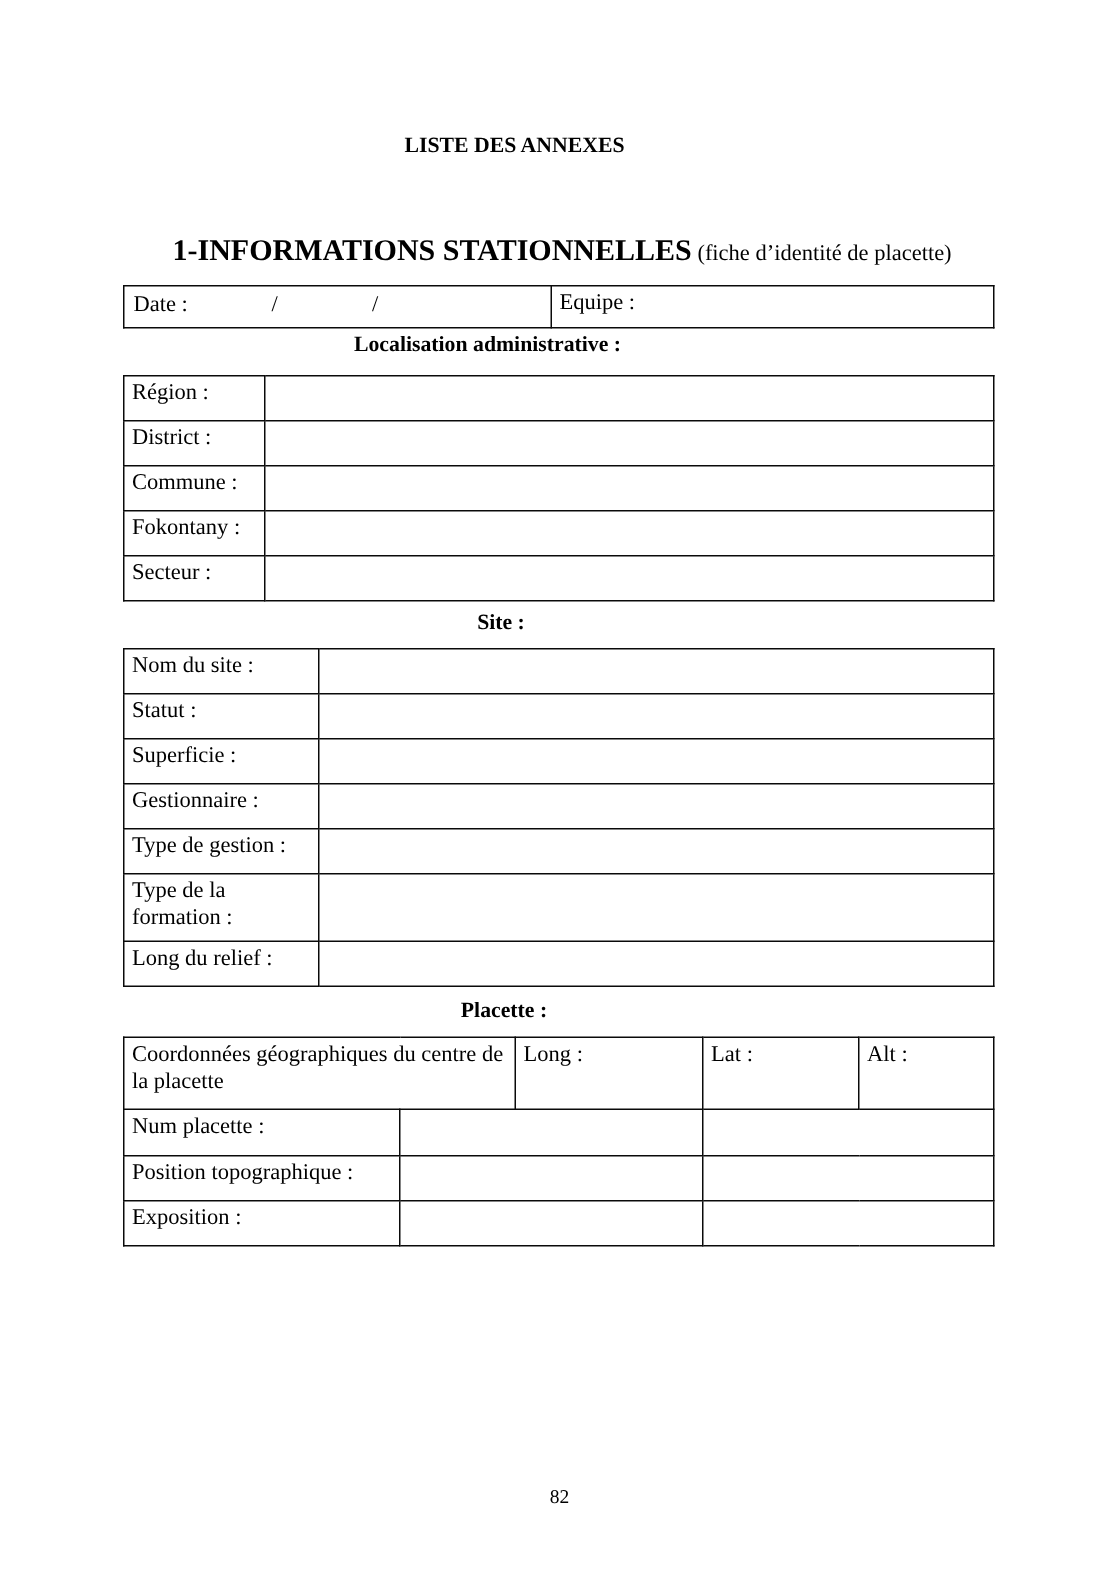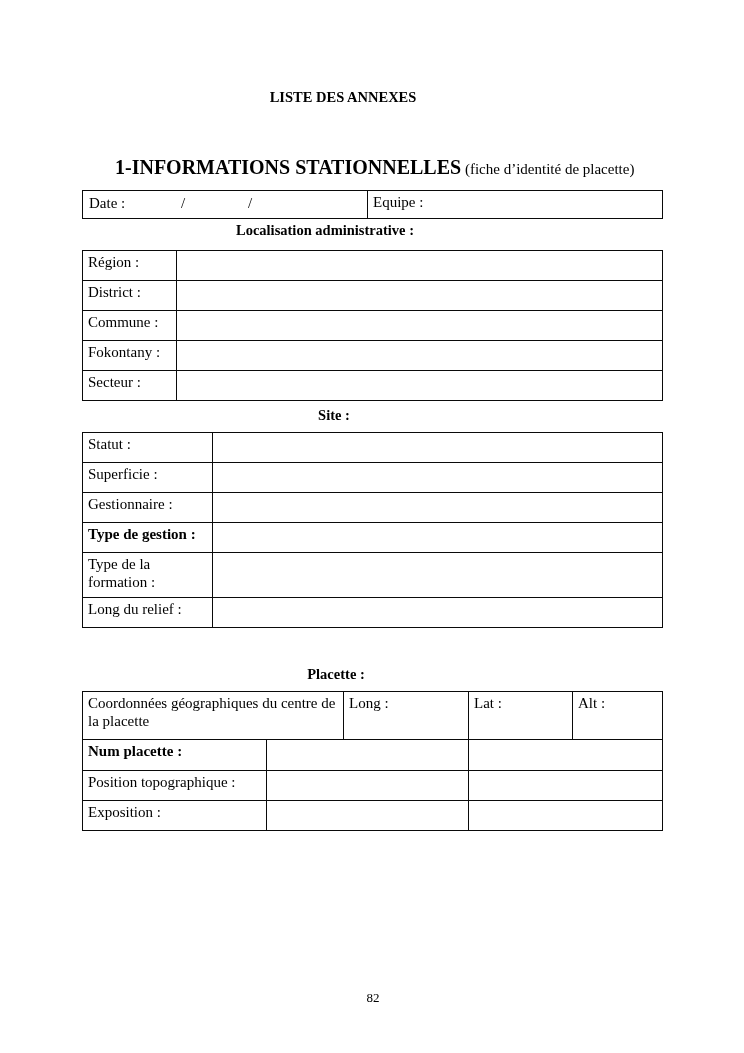--- a/index.html
+++ b/index.html
@@ -101,33 +101,37 @@
     </table>
 
   <div class="abs ctr hd" style="left:334px; top:407px;">Site :</div>
 
   <table class="frm" style="left:82px; top:432px; width:580px;">
     <colgroup>
         <col style="width:130px">
         <col style="width:450px">
       </colgroup>
     <tbody>
+        <tr style="height:30px;">
+      <td>Nom du site :</td>
+      <td></td>
+    </tr>
     <tr style="height:30px;">
       <td>Statut :</td>
       <td></td>
     </tr>
     <tr style="height:30px;">
       <td>Superficie :</td>
       <td></td>
     </tr>
     <tr style="height:30px;">
       <td>Gestionnaire :</td>
       <td></td>
     </tr>
-    <tr style="height:30px;font-weight:bold;">
+    <tr style="height:30px;">
       <td>Type de gestion :</td>
       <td></td>
     </tr>
     <tr style="height:45px;">
       <td>Type de la formation :</td>
       <td></td>
     </tr>
     <tr style="height:30px;">
       <td>Long du relief :</td>
       <td></td>
@@ -145,21 +149,21 @@
       <col style="width:104px">
         <col style="width:90px">
     </colgroup>
     <tbody>
         <tr style="height:48px;">
       <td colspan="2">Coordonnées géographiques du centre de la placette</td>
       <td>Long :</td>
       <td>Lat :</td>
       <td>Alt :</td>
     </tr>
-    <tr style="height:31px;font-weight:bold;">
+    <tr style="height:31px;">
       <td>Num placette :</td>
       <td colspan="2"></td>
       <td colspan="2"></td>
     </tr>
     <tr style="height:30px;">
       <td>Position topographique :</td>
       <td colspan="2"></td>
       <td colspan="2"></td>
     </tr>
     <tr style="height:30px;">

